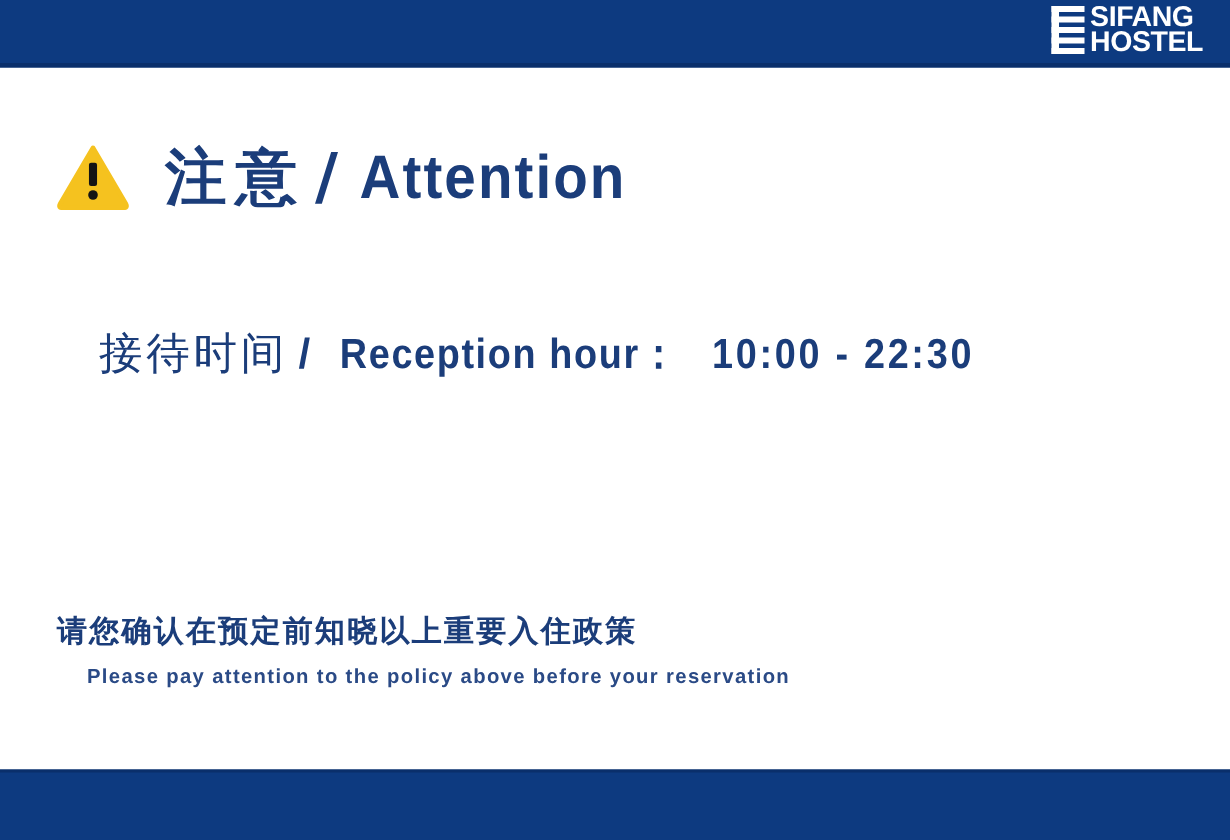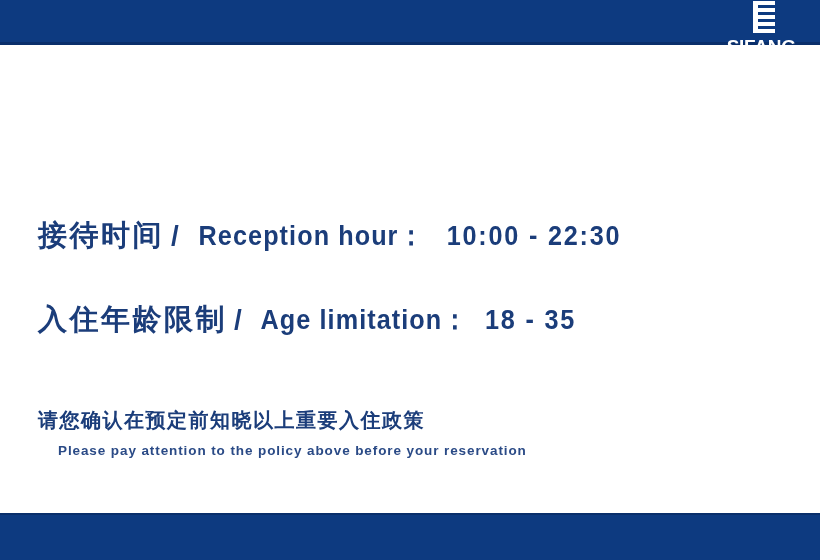--- a/index.html
+++ b/index.html
@@ -36,21 +36,20 @@
   }
 
   .brand {
     position: absolute;
     right: 18px;
     top: 0px;
     height: 40px;
     display: flex;
     align-items: center;
     gap: 4px;
-    flex-direction: column;
   }
 
   .brand-mark {
     width: 22px;
     height: 34px;
     position: relative;
     flex: 0 0 auto;
   }
   .brand-mark .bar {
     position: absolute;
@@ -159,21 +158,22 @@
     font-weight: bold;
     white-space: nowrap;
   }
   .policy.line1 { top: 168px; }
   .policy.line2 { top: 252px; }
 
   .policy .cjk {
     font-family: "DejaVu Sans", sans-serif;
     font-size: 29px;
     letter-spacing: 2.5px;
-    font-weight: bold;
+    font-weight: normal;
+    margin-left: 28px;
   }
   .policy .sep {
     font-family: "Liberation Sans", sans-serif;
     font-size: 28px;
     padding: 0 7px;
     font-weight: bold;
   }
   .policy .latin {
     font-family: "Liberation Sans", sans-serif;
     font-size: 28px;
@@ -233,28 +233,37 @@
       </div>
       <div class="brand-words">
         <span class="line">SIFANG</span>
         <span class="line">HOSTEL</span>
       </div>
     </div>
   </div>
 
   <div class="content">
 
+    <div class="heading-row">
+      <span class="warn-icon">
+        <svg width="48" height="44" viewBox="0 0 48 44" xmlns="http://www.w3.org/2000/svg">
+          <path d="M24 2.5 L46 40 Q47.3 42.6 44.3 42.6 L3.7 42.6 Q0.7 42.6 2 40 Z" fill="#f5c21f" stroke="#f5c21f" stroke-width="3" stroke-linejoin="round"></path>
+          <rect x="21.3" y="12.5" width="5.4" height="15.5" rx="1.4" fill="#141414"></rect>
+          <circle cx="24" cy="34" r="3.2" fill="#141414"></circle>
+        </svg>
+      </span>
+      <span class="heading-text">
+        <span class="cjk">注意</span><span class="slash">/</span><span class="latin">Attention</span>
+      </span>
+    </div>
 
     <div class="policy line1">
       <span class="cjk">接待时间</span><span class="sep">/</span><span class="latin">Reception hour：</span><span class="value">10:00 - 22:30</span>
     </div>
 
-    <div class="policy line2">
-      <span class="cjk">入住年龄限制</span><span class="sep">/</span><span class="latin">Age limitation：</span><span class="value">18 - 35</span>
-    </div>
 
     <div class="footnote">
       <div class="cn">请您确认在预定前知晓以上重要入住政策</div>
       <div class="en">Please pay attention to the policy above before your reservation</div>
     </div>
 
   </div>
 
   <div class="bottombar"></div>
 

